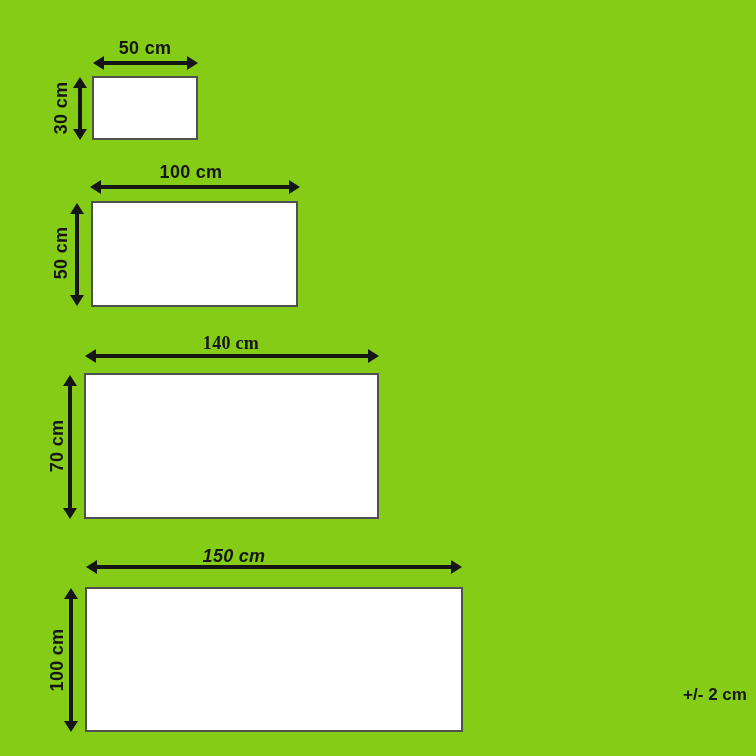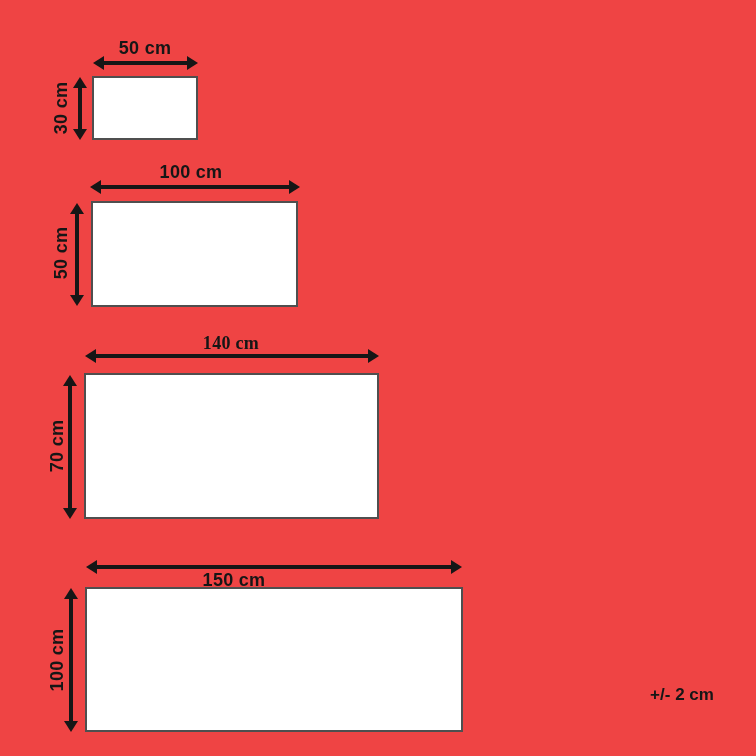--- a/index.html
+++ b/index.html
@@ -1,20 +1,20 @@
 <!DOCTYPE html>
 <html><head>
 <meta charset="utf-8">
 <style>
   html, body { margin: 0; padding: 0; background: #ffffff; }
   .canvas {
     position: relative;
     width: 756px;
     height: 756px;
-    background: #ef4444;
+    background: #84cc16;
     overflow: hidden;
     font-family: "Liberation Sans", sans-serif;
   }
   .dim-rect {
     position: absolute;
     border: 2px solid #4f4f4f;
     background: #ffffff;
     box-sizing: border-box;
   }
   
@@ -77,20 +77,21 @@
   .dim-label.rot {
     transform: translate(-50%, -50%) rotate(-90deg);
   }
   .tolerance {
     position: absolute;
     font-weight: 700;
     font-size: 17px;
     color: #161616;
     white-space: nowrap;
     transform: translate(-50%, -50%);
+    margin-left: 33px;
   }
 </style>
 </head>
 <body>
 
 <div class="canvas">
 
   <div>
     <div class="dim-rect" style="left:92px; top:76px; width:106px; height:64px;"></div>
     <div class="arr-h" style="left:104px; top:61px; width:83px;"></div>
@@ -111,20 +112,20 @@
     <div class="dim-rect" style="left:84px; top:373px; width:295px; height:146px;"></div>
     <div class="arr-h" style="left:96px; top:354px; width:272px;"></div>
     <div class="dim-label" style="left:231px; top:343px;font-family:Liberation Serif, serif;">140 cm</div>
     <div class="arr-v" style="left:68px; top:386px; height:122px;"></div>
     <div class="dim-label rot" style="left:57px; top:446px;">70 cm</div>
   </div>
 
   <div>
     <div class="dim-rect" style="left:85px; top:587px; width:378px; height:145px;"></div>
     <div class="arr-h" style="left:97px; top:565px; width:354px;"></div>
-    <div class="dim-label" style="left:234px; top:580px;">150 cm</div>
+    <div class="dim-label" style="left:234px; top:556px;font-style:italic;">150 cm</div>
     <div class="arr-v" style="left:69px; top:599px; height:122px;"></div>
     <div class="dim-label rot" style="left:57px; top:660px;">100 cm</div>
   </div>
 
   <div class="tolerance" style="left:682px; top:695px;">+/- 2 cm</div>
 
 </div>
 
 </body></html>

